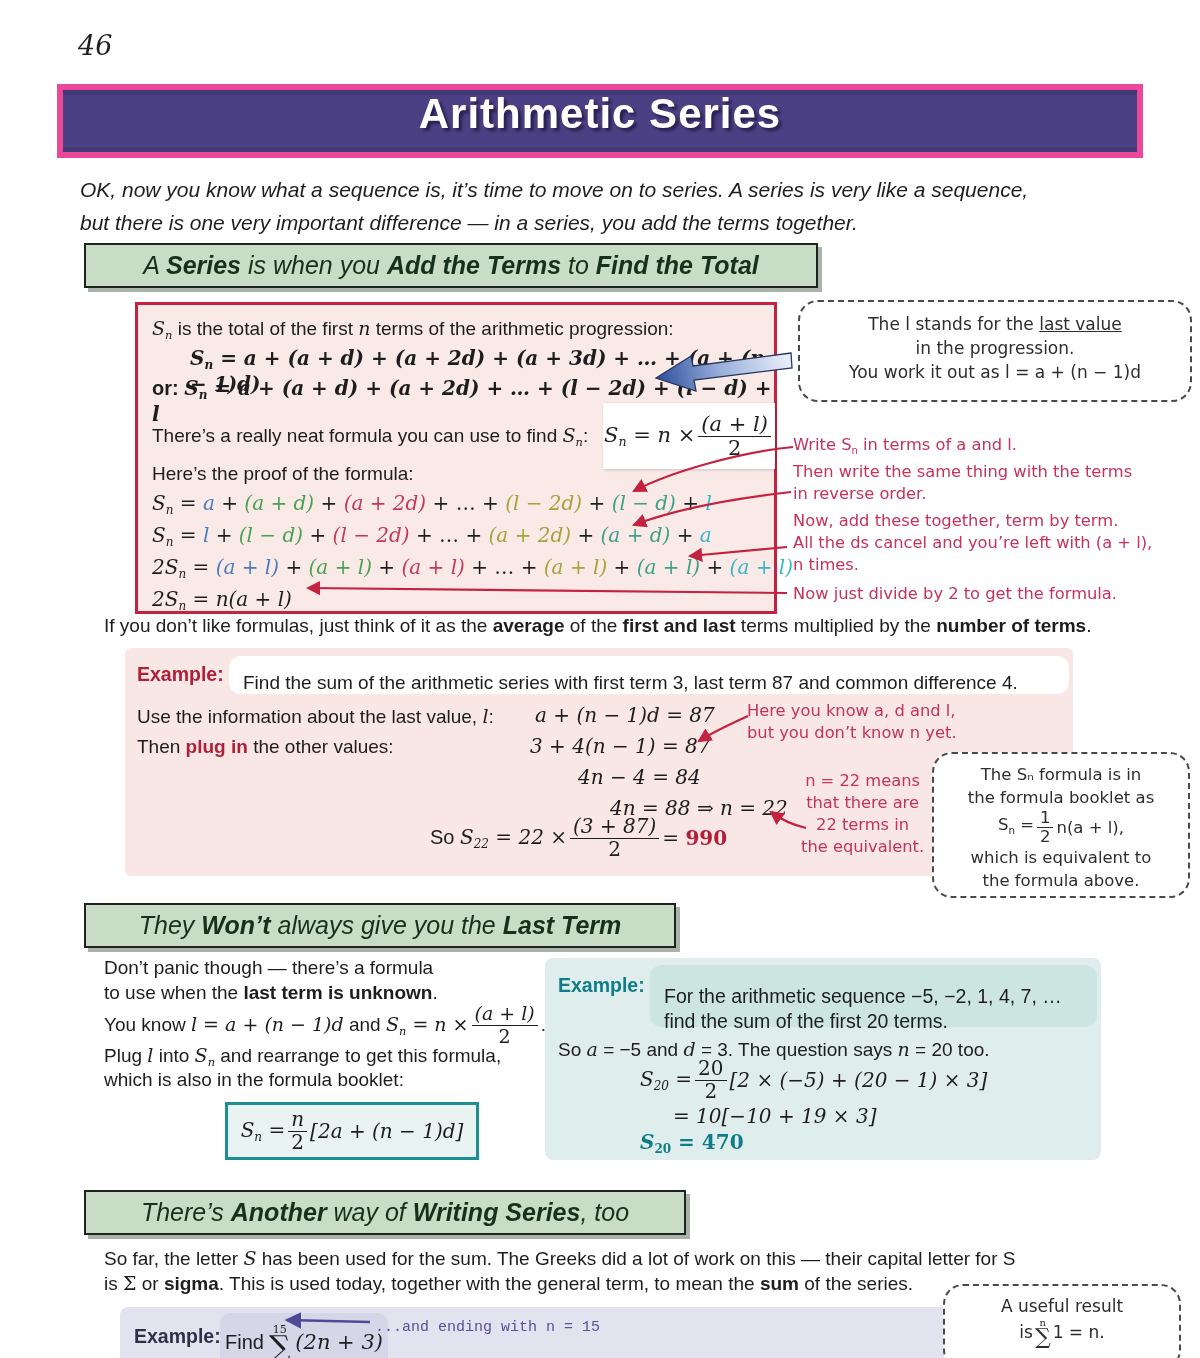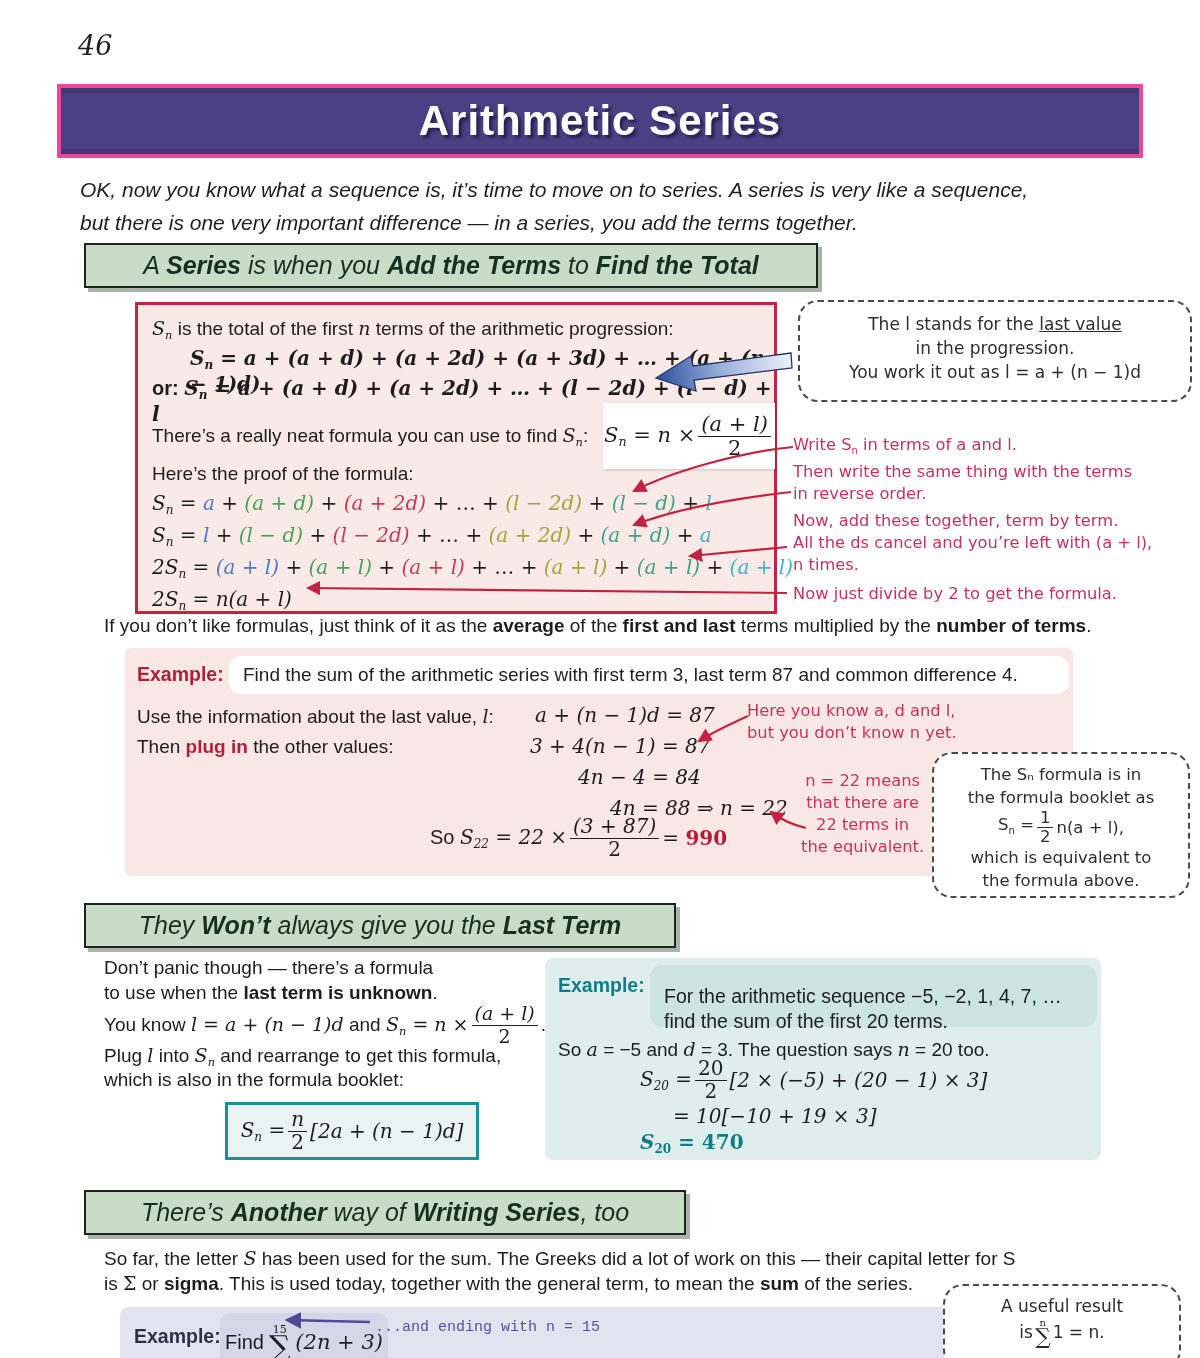--- a/index.html
+++ b/index.html
@@ -1,44 +1,44 @@
 <!DOCTYPE html>
 <html><head>
 <meta charset="utf-8">
 <style>
   html,body{margin:0;padding:0;background:#fff;}
   #page{position:relative;width:1200px;height:1358px;background:#ffffff;overflow:hidden;
         font-family:"Liberation Sans",sans-serif;color:#1d1d1d;font-size:19px;}
   .abs{position:absolute;}
   .abs0{position:absolute;}
   #pnum{position:absolute;left:78px;top:30px;font-family:"DejaVu Serif",serif;font-style:italic;font-size:27px;color:#222;}
-  #banner{position:absolute;left:57px;top:84px;width:1086px;height:74px;background:#4a4083;border:4px solid #ec4899;
+  #banner{position:absolute;left:57px;top:84px;width:1086px;height:74px;background:#4a4083;border:6px solid #ec4899;
           box-shadow:inset 0 5px 0 rgba(0,0,0,0.10), inset 0 -5px 0 rgba(0,0,0,0.10);
-          display:flex;align-items:center;justify-content:center;box-sizing:border-box;}
+          display:flex;align-items:flex-start;justify-content:center;box-sizing:border-box;}
   #banner span{color:#fff;font-size:42px;font-weight:bold;letter-spacing:1px;text-shadow:3px 3px 3px rgba(15,10,45,0.6);}
   #intro{position:absolute;left:80px;top:174px;width:1060px;font-style:italic;font-size:21px;line-height:1.55;color:#1e1e1e;}
   .ghdr{position:absolute;height:41px;line-height:41px;background:#c9dcc6;border:2px solid #1d241d;
         box-shadow:4px 4px 0 #aab3aa;text-align:center;font-style:italic;font-size:25px;color:#16301e;box-sizing:content-box;}
   #h1{left:84px;top:243px;width:730px;}
   #h2{left:84px;top:903px;width:588px;}
   #h3{left:84px;top:1190px;width:598px;}
   #box1{position:absolute;left:135px;top:302px;width:642px;height:312px;border:3px solid #c32240;background:#f9eae8;box-sizing:border-box;}
   #neatbox{position:absolute;left:465px;top:98px;width:172px;height:66px;background:#fff;display:flex;align-items:center;justify-content:center;font-size:21px;box-shadow:1px 1px 3px rgba(0,0,0,0.18);}
   .proofline{font-size:20px;white-space:nowrap;}
   .eq{font-size:20px;white-space:nowrap;}
   .scribble{position:absolute;border:2.5px dashed #4a4a4a;border-radius:20px;background:#fff;box-sizing:border-box;
             font-family:"DejaVu Sans",sans-serif;color:#2d2d2d;text-align:center;z-index:5;}
   #note1{left:798px;top:300px;width:394px;height:102px;padding:10px 6px;font-size:17px;line-height:24px;}
   #note2{left:932px;top:752px;width:258px;height:146px;padding:9px 4px;font-size:16.5px;line-height:23px;}
   #note3{left:943px;top:1284px;width:238px;height:86px;padding:8px 4px;font-size:17px;line-height:25px;}
   .redanno{font-family:"DejaVu Sans",sans-serif;color:#c5335a;font-size:16.3px;line-height:22px;white-space:nowrap;z-index:4;}
   .purpleanno{font-family:Liberation Mono, monospace;color:#55519b;font-size:15px;white-space:nowrap;}
   #avgline{position:absolute;left:104px;top:615px;width:1094px;font-size:19px;}
   #ex1{position:absolute;left:125px;top:648px;width:948px;height:228px;background:#f8e7e5;border-radius:6px;}
-  #ex1pill{position:absolute;left:104px;top:8px;width:840px;height:38px;line-height:38px;background:#fff;border-radius:12px;padding:0 14px;box-sizing:border-box;font-size:19px;white-space:nowrap;}
+  #ex1pill{position:absolute;left:104px;top:8px;width:840px;height:38px;line-height:38px;background:#fff;border-radius:12px;padding:8px 14px;box-sizing:border-box;font-size:19px;white-space:nowrap;}
   .exlabel{font-weight:bold;font-size:19.5px;}
   .red{color:#b11e38;}
   .teal{color:#0e7d88;}
   .navy{color:#2f2f48;}
   #ex2{position:absolute;left:545px;top:958px;width:556px;height:202px;background:#dfeeec;border-radius:8px;}
   #ex2pill{position:absolute;left:105px;top:7px;width:447px;height:62px;background:#cde5e1;border-radius:12px;padding:19px 14px;box-sizing:border-box;font-size:19.5px;line-height:25px;}
   #fbox{position:absolute;left:225px;top:1102px;width:254px;height:58px;border:3px solid #1b8e96;background:#e9f3f1;display:flex;align-items:center;justify-content:center;font-size:20px;box-sizing:border-box;}
   #ex3{position:absolute;left:120px;top:1307px;width:950px;height:51px;background:#e3e3ef;border-radius:8px 8px 0 0;}
   #ex3pill{position:absolute;left:100px;top:6px;width:168px;height:58px;background:#d6d6e9;border-radius:10px;display:flex;align-items:center;justify-content:center;font-size:20px;gap:3px;}
   #overlay{position:absolute;left:0;top:0;z-index:10;pointer-events:none;}

